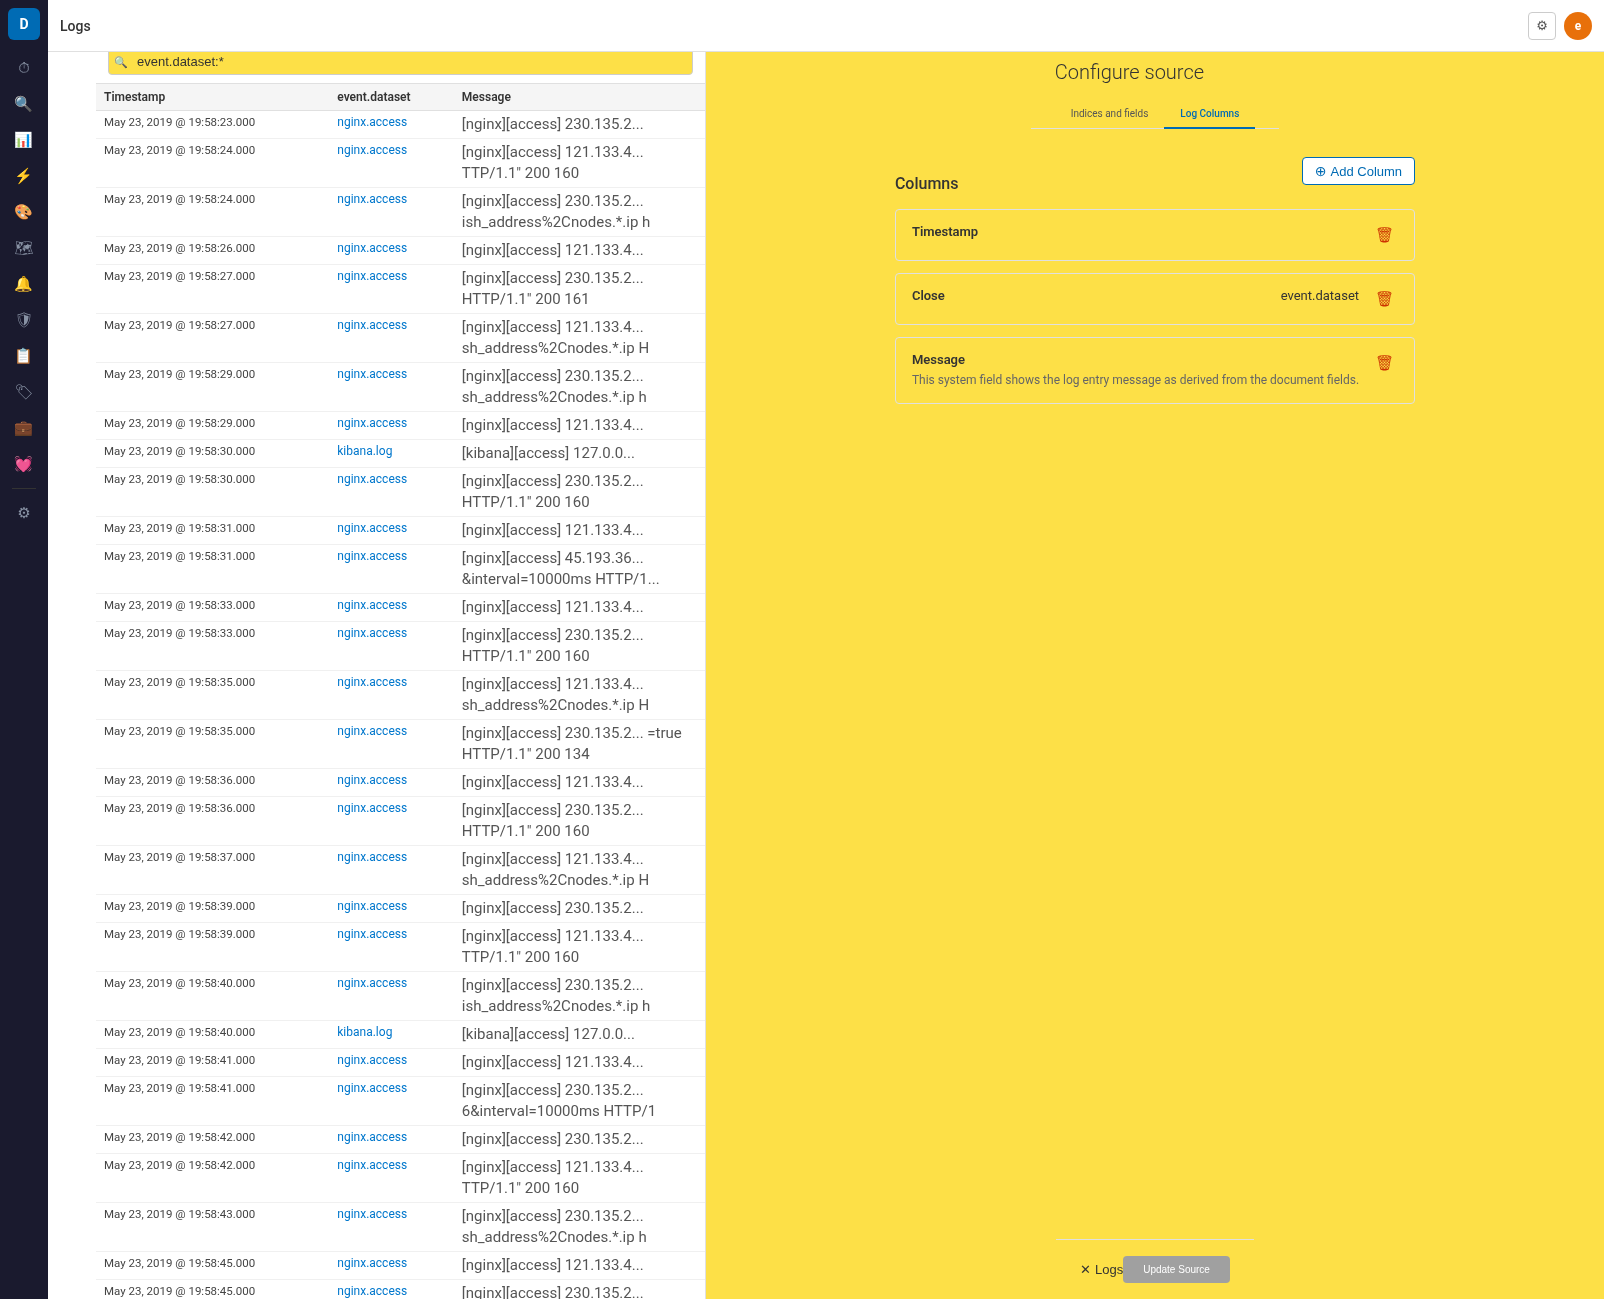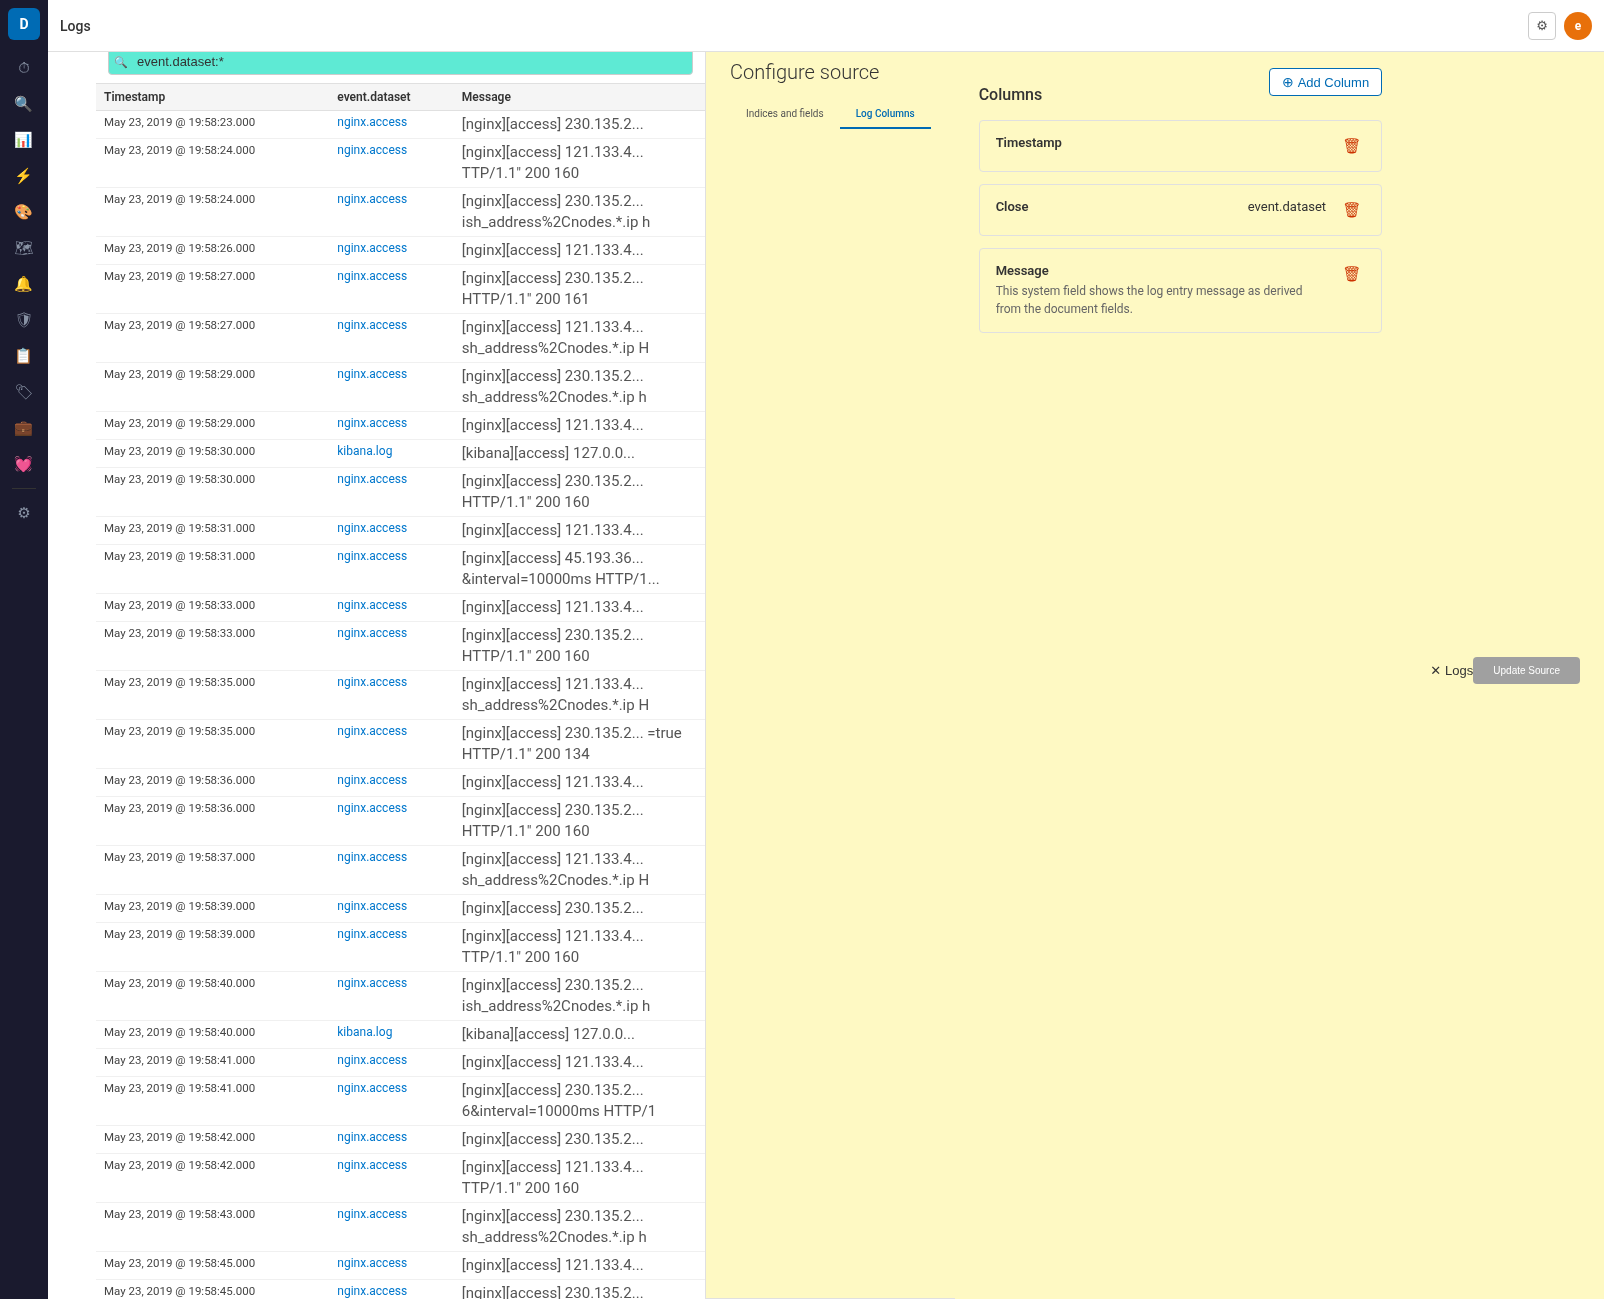--- a/index.html
+++ b/index.html
@@ -109,21 +109,21 @@
       align-items: center;
       gap: 6px;
     }
     .search-input {
       flex: 1;
       border: 1px solid #ccc;
       border-radius: 4px;
       padding: 5px 8px 5px 28px;
       font-size: 13px;
       color: #333;
-      background: #5eead4;
+      background: #fde047;
     }
     .search-icon-wrap {
       position: relative;
       flex: 1;
     }
     .search-icon-wrap::before {
       content: '🔍';
       position: absolute;
       left: 6px;
       top: 50%;
@@ -164,23 +164,24 @@
       line-height: 1.4;
     }
     .td-timestamp { white-space: nowrap; color: #444; font-size: 11.5px; }
     .td-dataset { color: #0077cc; }
     .td-message { color: #555; font-size: 15px; max-width: 180px; overflow: hidden; }
 
     
     .config-panel {
       flex: 1;
       display: flex;
-      flex-direction: row;
-      background: #fef9c3;
+      flex-direction: column;
+      background: #fde047;
       overflow: hidden;
+      align-items: center;
     }
 
     .config-header {
       padding: 20px 24px 0;
       border-bottom: 1px solid #e0e0e0;
     }
     .config-title {
       font-size: 20px;
       font-weight: 300;
       color: #333;

